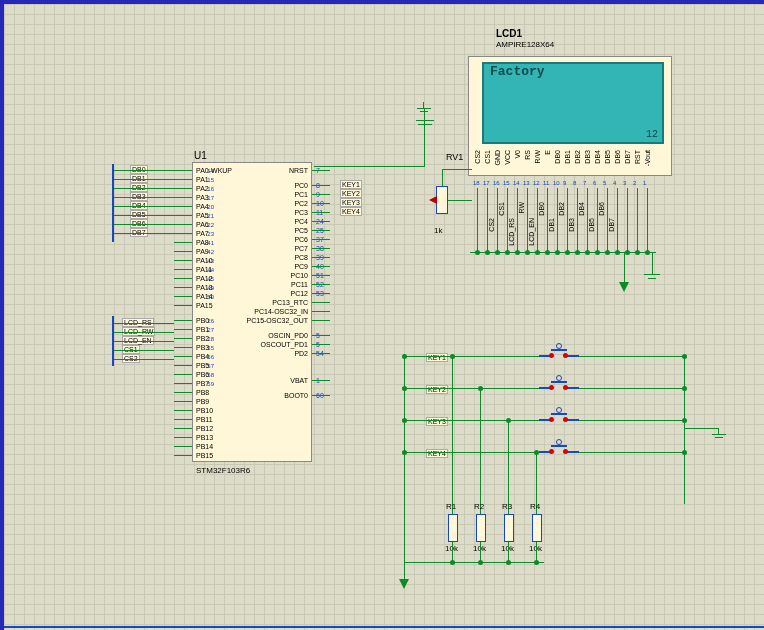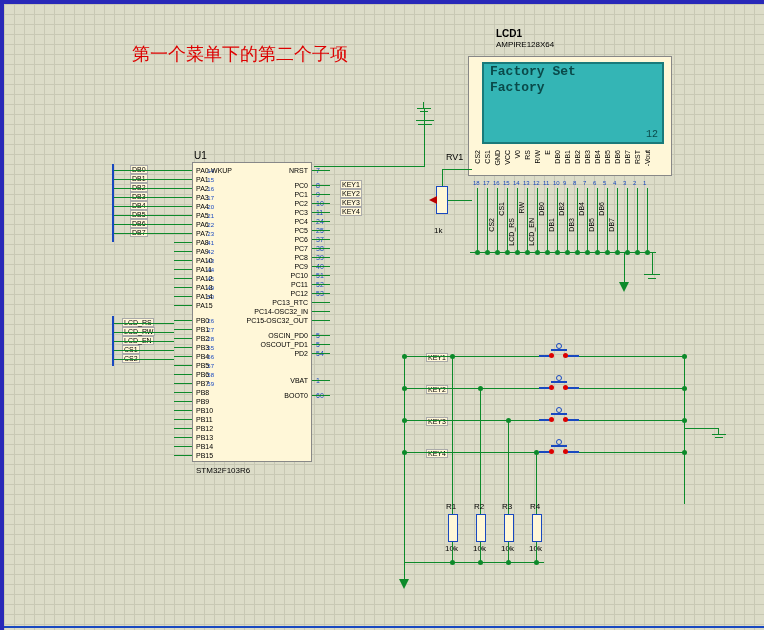--- a/index.html
+++ b/index.html
@@ -139,21 +139,20 @@
       linear-gradient(#0c8a2a,#0c8a2a) center 3px / 8px 1px no-repeat,
       linear-gradient(#0c8a2a,#0c8a2a) center 6px / 3px 1px no-repeat;
   }
   .arrowdn { position:absolute; width:0; height:0; border-left:5px solid transparent; border-right:5px solid transparent; border-top:10px solid #0c8a2a; }
 </style>
 </head>
 <body>
 
 <div class="canvas">
 
-  <div class="annot" style="left:128px; top:38px;">第一个菜单下的第二个子项</div>
 
   <div class="label" style="left:190px; top:146px;">U1</div>
   <div class="chip" style="left:188px; top:158px; width:120px; height:300px;"></div>
   <div class="sublabel" style="left:192px; top:462px;">STM32F103R6</div>
 
   <div id="mcu-left">
       <div class="chip-pin-row" style="left: 150px; top: 162px; width: 60px; text-align: right;"><span class="pin-num" style="color:#1848c0;">14</span> </div>
       <div class="chip-pin-row" style="left: 192px; top: 162px;">PA0-WKUP</div>
       <div class="wire h" style="left: 170px; top: 166px; width: 18px;"></div>
       <div class="chip-pin-row" style="left: 150px; top: 171px; width: 60px; text-align: right;"><span class="pin-num" style="color:#1848c0;">15</span> </div>
@@ -365,21 +364,20 @@
   <div class="wire v" style="left:420px; top:105px; height:58px;"></div>
   <div class="wire h" style="left:414px; top:120px; width:14px;"></div>
   <div class="wire h" style="left:412px; top:116px; width:18px;"></div>
   <div class="gnd" style="left:412px; top:98px;"></div>
 
   <div class="label" style="left:492px; top:24px; font-weight:bold;">LCD1</div>
   <div class="sublabel" style="left:492px; top:36px;">AMPIRE128X64</div>
 
   <div class="lcd-pinarea" style="left:464px; top:52px; width:204px; height:120px; border:1px solid #888;"></div>
   <div class="lcd" style="left:478px; top:58px; width:182px; height:82px;">
-    <div class="lcd-line">Factory Set</div>
     <div class="lcd-line">     Factory</div>
     <div style="position:absolute; right:4px; bottom:2px; font-size:10px; color:#0a4a4a; font-family:'Courier New',monospace;">12</div>
   </div>
 
   <div id="lcd-pins">
       <div class="lcd-pin" style="left: 470px; top: 146px;">CS2</div>
       <div class="lcd-pin" style="left: 480px; top: 146px;">CS1</div>
       <div class="lcd-pin" style="left: 490px; top: 146px;">GND</div>
       <div class="lcd-pin" style="left: 500px; top: 146px;">VCC</div>
       <div class="lcd-pin" style="left: 510px; top: 146px;">V0</div>

